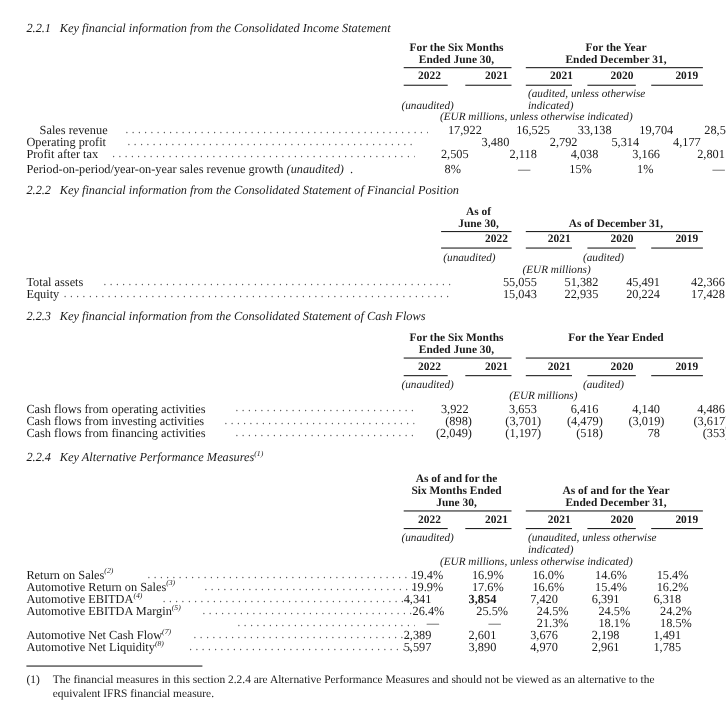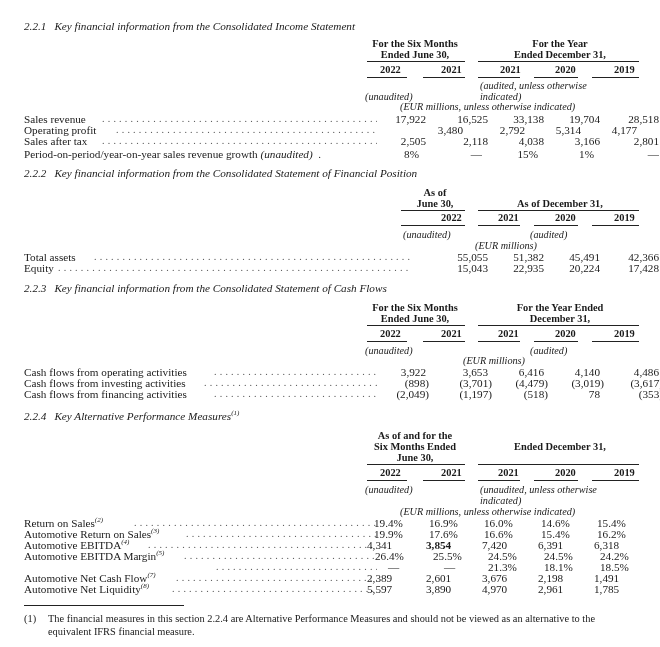--- a/index.html
+++ b/index.html
@@ -50,40 +50,40 @@
   <div class="rule" style="left:534px; width:44px; top:77px;"></div>
   <div class="rule" style="left:592px; width:47px; top:77px;"></div>
 
   <div class="note" style="left:480px; width:160px; top:80px;">
     <div>(audited, unless otherwise</div>
     <div>indicated)</div>
   </div>
   <div class="note" style="left:365px; width:100px; top:91px;">(unaudited)</div>
   <div class="note" style="left:400px; width:210px; top:101px;">(EUR millions, unless otherwise indicated)</div>
 
-  <div class="row" style="top:113px; width:620px;">
+  <div class="row" style="top:113px; width:620px;margin-left:12px;">
     <span class="label">Sales revenue</span>
     <span class="dots" style="left:78px; width:275px;">................................................................</span>
     <span class="cell" style="right:218px;">17,922</span>
     <span class="cell" style="right:156px;">16,525</span>
     <span class="cell" style="right:100px;">33,138</span>
     <span class="cell" style="right:44px;">19,704</span>
     <span class="cell" style="right:-15px;">28,518</span>
   </div>
   <div class="row" style="top:124px; width:620px;padding-left:37px;">
     <span class="label">Operating profit</span>
     <span class="dots" style="left:92px; width:261px;">................................................................</span>
     <span class="cell" style="right:218px;">3,480</span>
     <span class="cell" style="right:156px;">2,792</span>
     <span class="cell" style="right:100px;">5,314</span>
     <span class="cell" style="right:44px;">4,177</span>
     <span class="cell" style="right:-15px;">3,862</span>
   </div>
   <div class="row" style="top:135px; width:620px;">
-    <span class="label">Sales after tax</span>
+    <span class="label">Profit after tax</span>
     <span class="dots" style="left:78px; width:275px;">................................................................</span>
     <span class="cell" style="right:218px;">2,505</span>
     <span class="cell" style="right:156px;">2,118</span>
     <span class="cell" style="right:100px;">4,038</span>
     <span class="cell" style="right:44px;">3,166</span>
     <span class="cell" style="right:-15px;">2,801</span>
   </div>
   <div class="row" style="top:148px; width:620px;">
     <span class="label"><span>Period-on-period/year-on-year sales revenue growth</span> <i>(unaudited)</i> &nbsp;.</span>
     <span class="cell" style="right:225px;">8%</span>
@@ -142,21 +142,20 @@
   <div class="sec-title" style="top:282px;">
     <span class="num">2.2.3</span><span>Key financial information from the Consolidated Statement of Cash Flows</span>
   </div>
 
   <div class="hdr" style="left:365px; width:100px; top:302px;">
     <div>For the Six Months</div>
     <div>Ended June 30,</div>
   </div>
   <div class="hdr" style="left:480px; width:160px; top:302px;">
     <div>For the Year Ended</div>
-    <div>December 31,</div>
   </div>
   <div class="rule" style="left:367px; width:98px; top:325px;"></div>
   <div class="rule" style="left:478px; width:161px; top:325px;"></div>
 
   <div class="yr" style="left:380px; top:328px;">2022</div>
   <div class="yr" style="left:441px; top:328px;">2021</div>
   <div class="yr" style="left:498px; top:328px;">2021</div>
   <div class="yr" style="left:555px; top:328px;">2020</div>
   <div class="yr" style="left:614px; top:328px;">2019</div>
   <div class="rule" style="left:367px; width:40px; top:341px;"></div>
@@ -202,20 +201,21 @@
   <div class="sec-title" style="top:410px;">
     <span class="num">2.2.4</span><span>Key Alternative Performance Measures</span><sup>(1)</sup>
   </div>
 
   <div class="hdr" style="left:365px; width:100px; top:430px;">
     <div>As of and for the</div>
     <div>Six Months Ended</div>
     <div>June 30,</div>
   </div>
   <div class="hdr" style="left:480px; width:160px; top:441px;">
+    <div>As of and for the Year</div>
     <div>Ended December 31,</div>
   </div>
   <div class="rule" style="left:367px; width:98px; top:464px;"></div>
   <div class="rule" style="left:478px; width:161px; top:464px;"></div>
 
   <div class="yr" style="left:380px; top:467px;">2022</div>
   <div class="yr" style="left:441px; top:467px;">2021</div>
   <div class="yr" style="left:498px; top:467px;">2021</div>
   <div class="yr" style="left:555px; top:467px;">2020</div>
   <div class="yr" style="left:614px; top:467px;">2019</div>

